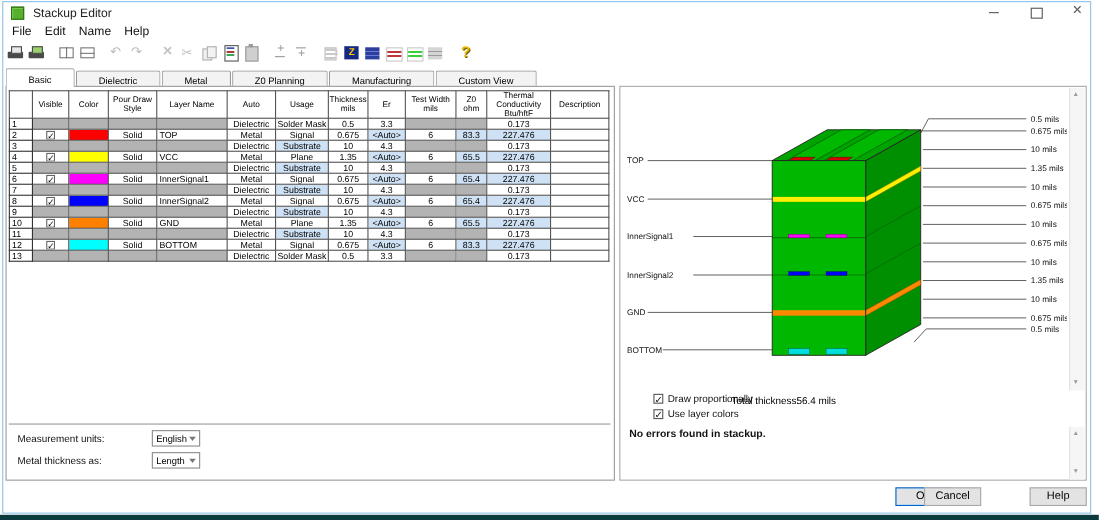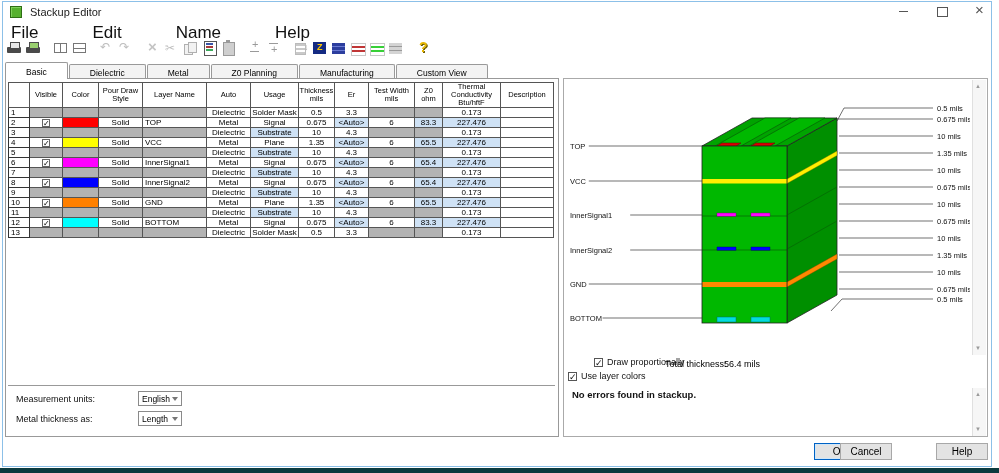--- a/index.html
+++ b/index.html
@@ -8,21 +8,21 @@
 .window-bg{position:absolute;left:2px;top:1px;width:990px;height:466px;border:1px solid #8cc0e8;background:#fff;}
 .bottom-strip{position:absolute;left:0;top:468px;width:999px;height:5px;background:#0b3a3e;}
 .titlebar{position:absolute;left:3px;top:2px;width:988px;height:20px;display:flex;align-items:center;}
 .app-icon{width:12px;height:12px;margin-left:7px;background:#56b02e;border:1px solid #2e6e14;box-shadow:inset 1px 1px 0 #7ed05a;flex:none;}
 .title-text{margin-left:8px;font-size:11px;color:#222;}
 .win-controls{position:absolute;left:898px;top:5px;display:flex;gap:26px;}
 .wc{width:12px;height:12px;position:relative;}
 .wc-min::before{content:"";position:absolute;left:1px;top:6px;width:9px;height:1px;background:#555;}
 .wc-max::before{content:"";position:absolute;left:1px;top:2px;width:9px;height:8px;border:1px solid #555;}
 .wc-close::before{content:"\00d7";position:absolute;left:1px;top:-4px;font-size:15px;color:#555;}
-.menubar{position:absolute;left:5px;top:23px;height:15px;display:flex;font-size:17px;color:#111;gap:42px;}
+.menubar{position:absolute;left:5px;top:23px;height:15px;display:flex;font-size:11px;color:#111;}
 .menu-item{padding:0 6px;}
 
 .toolbar{position:absolute;left:5px;top:38px;height:20px;display:flex;align-items:center;}
 .ti{width:17px;height:16px;position:relative;display:inline-block;margin:0 1px;flex:none;}
 .tsep{width:8px;height:16px;flex:none;}
 .ti-print::before,.ti-print-preview::before{content:"";position:absolute;left:1px;top:7px;width:14px;height:6px;background:#4a4a4a;border-radius:1px;}
 .ti-print::after,.ti-print-preview::after{content:"";position:absolute;left:4px;top:2px;width:8px;height:5px;background:#e8e8e8;border:1px solid #4a4a4a;}
 .ti-print-preview::after{background:#9ad070;}
 .ti-split-vertical::before,.ti-split-horizontal::before{content:"";position:absolute;left:2px;right:2px;top:3px;bottom:3px;border:1px solid #777;background:#fff;}
 .ti-split-vertical::after{content:"";position:absolute;top:3px;bottom:3px;left:8px;width:1px;background:#777;}
@@ -463,21 +463,21 @@
 
 <div class="sbar" style="left:972px;top:80px;height:275px;">
   <span class="sb-ar" style="top:3px;">▲</span>
   <span class="sb-ar" style="top:265px;">▼</span>
 </div>
 
 <div class="chk-row" style="left:570px;top:357px;">
   <span class="cb2 checked"></span>
   <span>Draw proportionally</span>
 </div>
-<div class="chk-row" style="left:544px;top:371px;">
+<div class="chk-row" style="left:570px;top:371px;">
   <span class="cb2 checked"></span>
   <span>Use layer colors</span>
 </div>
 <span class="total-label">Total thickness:</span>
 <span class="total-value">56.4 mils</span>
 
 <div class="status-msg">No errors found in stackup.</div>
 <div class="sbar" style="left:972px;top:388px;height:48px;">
   <span class="sb-ar" style="top:3px;">▲</span>
   <span class="sb-ar" style="top:38px;">▼</span>

